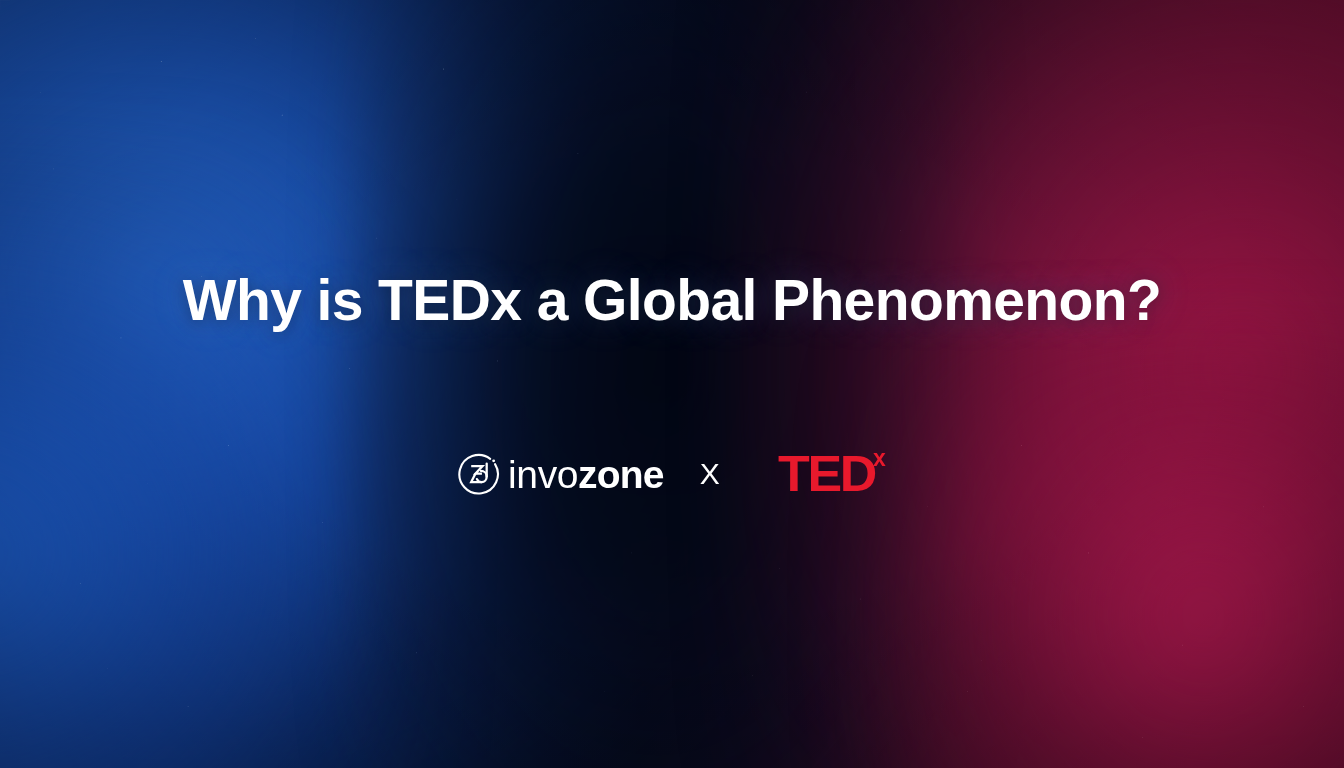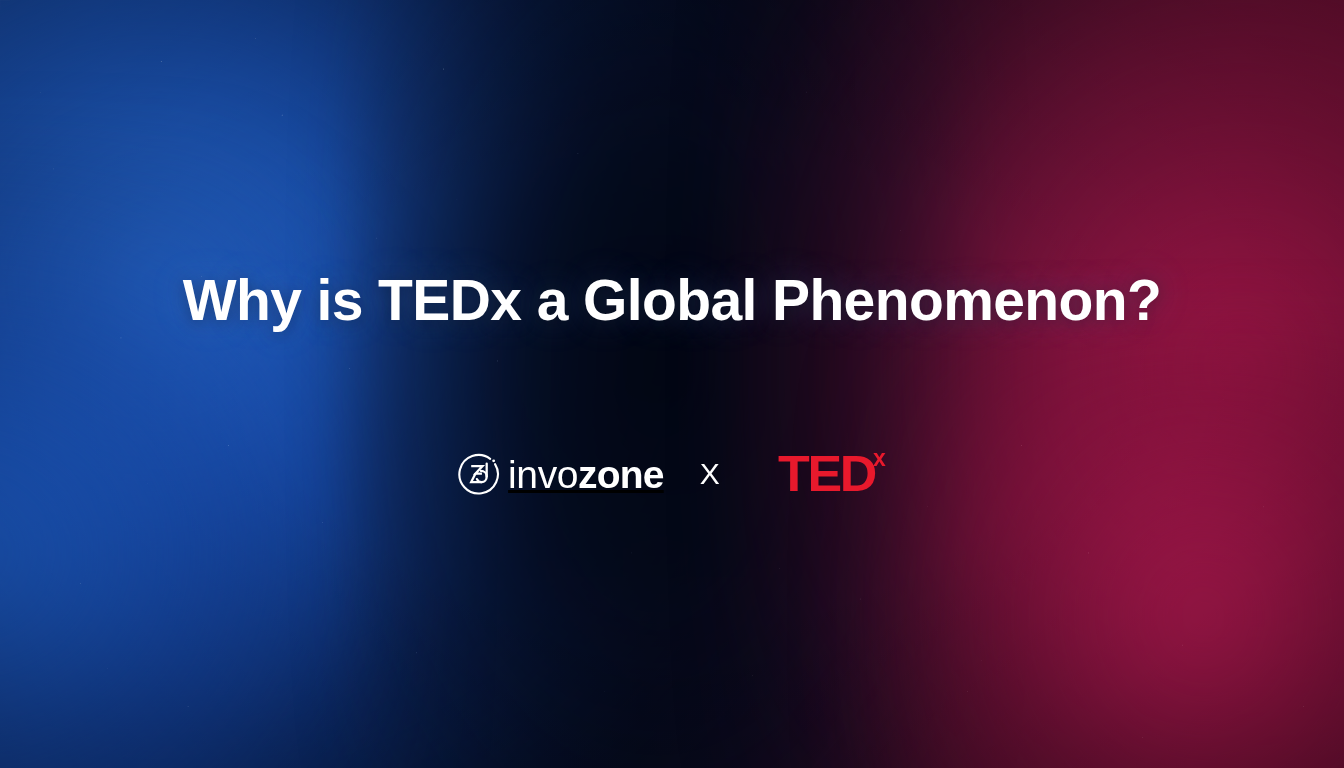--- a/index.html
+++ b/index.html
@@ -208,21 +208,20 @@
     align-items: center;
     justify-content: center;
     gap: 0;
     margin-top: 118px;
   }
 
   .invozone-lockup {
     display: flex;
     align-items: center;
     gap: 6px;
-    text-decoration: underline;
   }
   .invozone-mark {
     width: 44px;
     height: 44px;
     display: block;
     flex: 0 0 auto;
   }
   .invozone-word {
     color: #ffffff;
     font-size: 39px;

